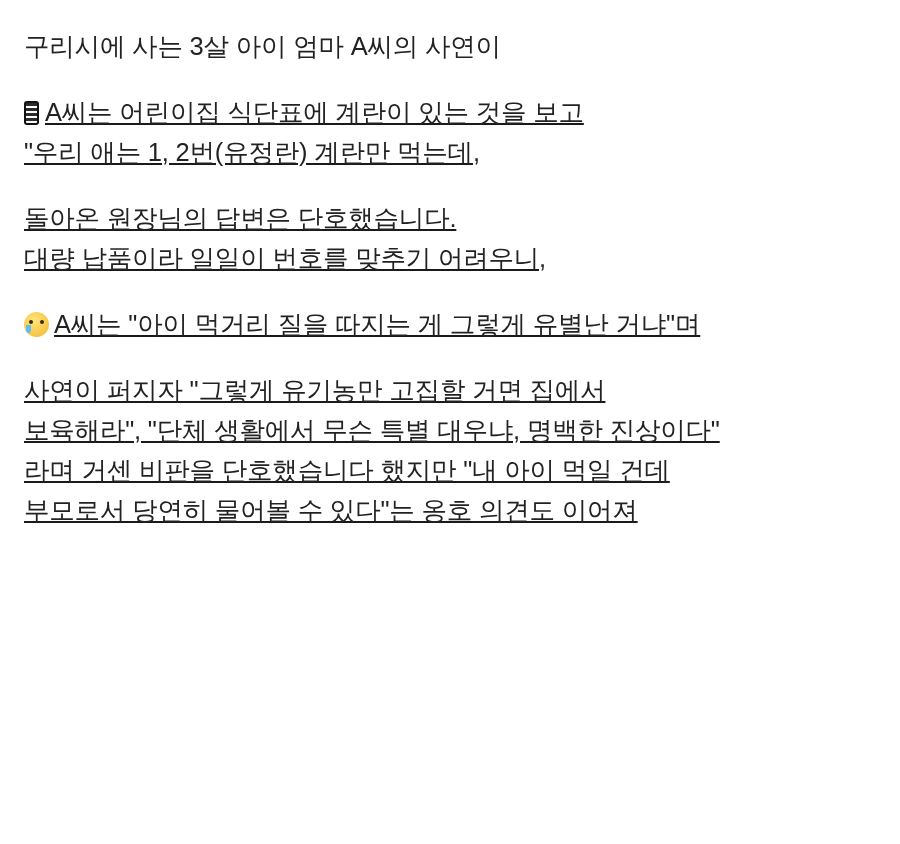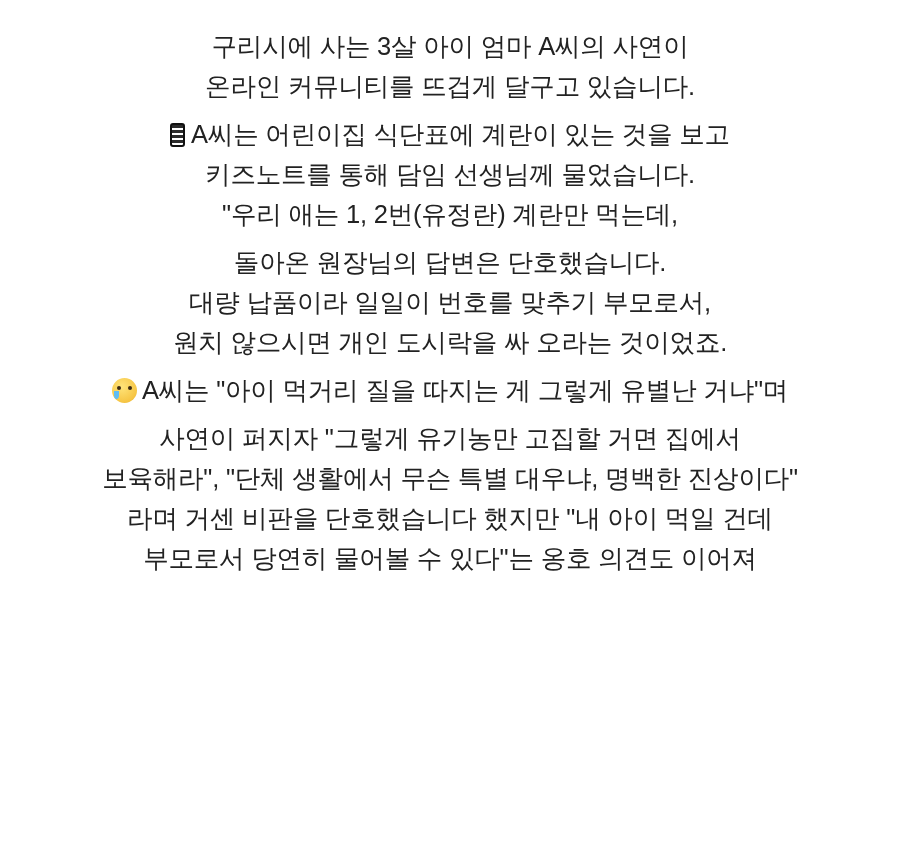--- a/index.html
+++ b/index.html
@@ -18,24 +18,24 @@
   .page {
     width: 900px;
     height: 844px;
     box-sizing: border-box;
     padding: 26px 24px 10px 24px;
     background: #ffffff;
     position: relative;
   }
   .para {
     margin: 0 0 0 0;
-    text-align: center;
   }
   .para + .para {
-    margin-top: 8px;
+    margin-top: 26px;
+    text-decoration: underline;
   }
   .line {
     font-size: 25.5px;
     line-height: 40px;
     letter-spacing: -0.2px;
     white-space: pre-wrap;
     color: #222222;
   }
   .emoji-phone {
     display: inline-block;
@@ -81,33 +81,30 @@
     background: #5fbdf5;
   }
 </style>
 </head>
 <body>
 
 <div class="page">
 
   <div class="para">
     <div class="line">구리시에 사는 3살 아이 엄마 A씨의 사연이</div>
-    <div class="line">온라인 커뮤니티를 뜨겁게 달구고 있습니다.</div>
   </div>
 
   <div class="para">
     <div class="line"><span class="emoji-phone"></span><span>A씨는 어린이집 식단표에 계란이 있는 것을 보고</span></div>
-    <div class="line">키즈노트를 통해 담임 선생님께 물었습니다.</div>
     <div class="line">"우리 애는 1, 2번(유정란) 계란만 먹는데,</div>
   </div>
 
   <div class="para">
     <div class="line">돌아온 원장님의 답변은 단호했습니다.</div>
-    <div class="line">대량 납품이라 일일이 번호를 맞추기 부모로서,</div>
-    <div class="line">원치 않으시면 개인 도시락을 싸 오라는 것이었죠.</div>
+    <div class="line">대량 납품이라 일일이 번호를 맞추기 어려우니,</div>
   </div>
 
   <div class="para">
     <div class="line"><span class="emoji-cry"></span><span>A씨는 "아이 먹거리 질을 따지는 게 그렇게 유별난 거냐"며</span></div>
   </div>
 
   <div class="para">
     <div class="line">사연이 퍼지자 "그렇게 유기농만 고집할 거면 집에서</div>
     <div class="line">보육해라", "단체 생활에서 무슨 특별 대우냐, 명백한 진상이다"</div>
     <div class="line">라며 거센 비판을 단호했습니다 했지만 "내 아이 먹일 건데</div>

